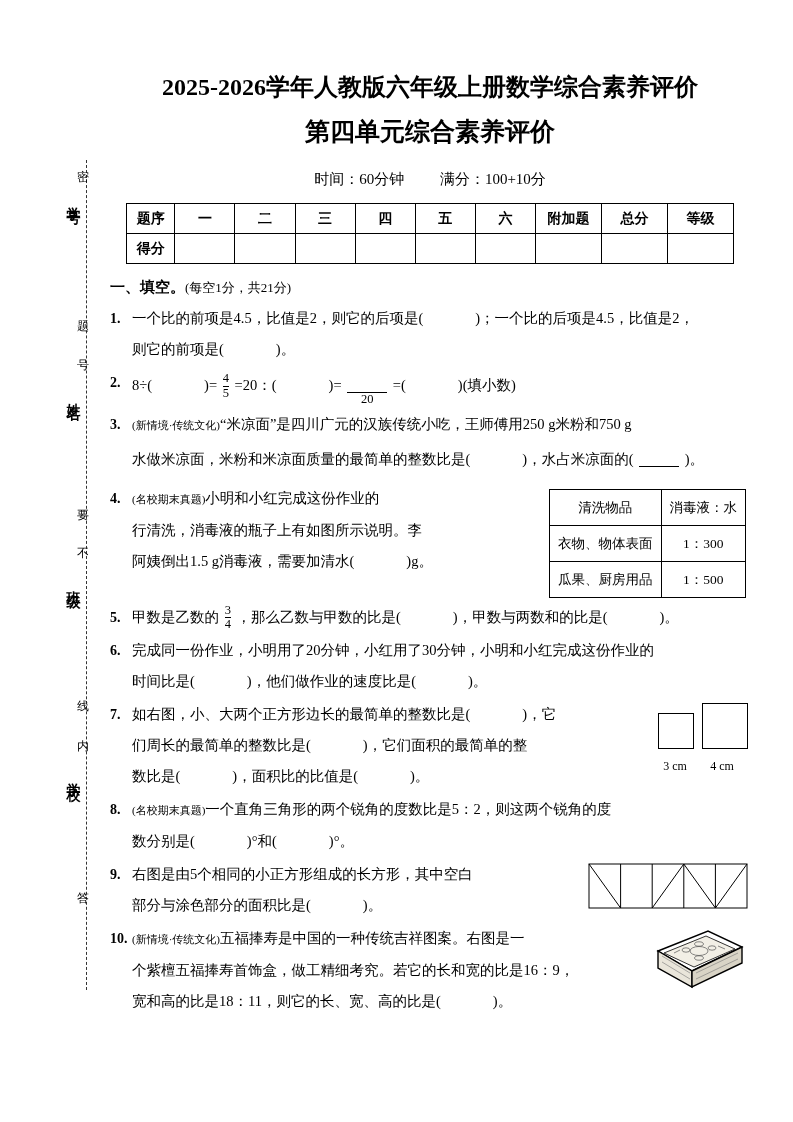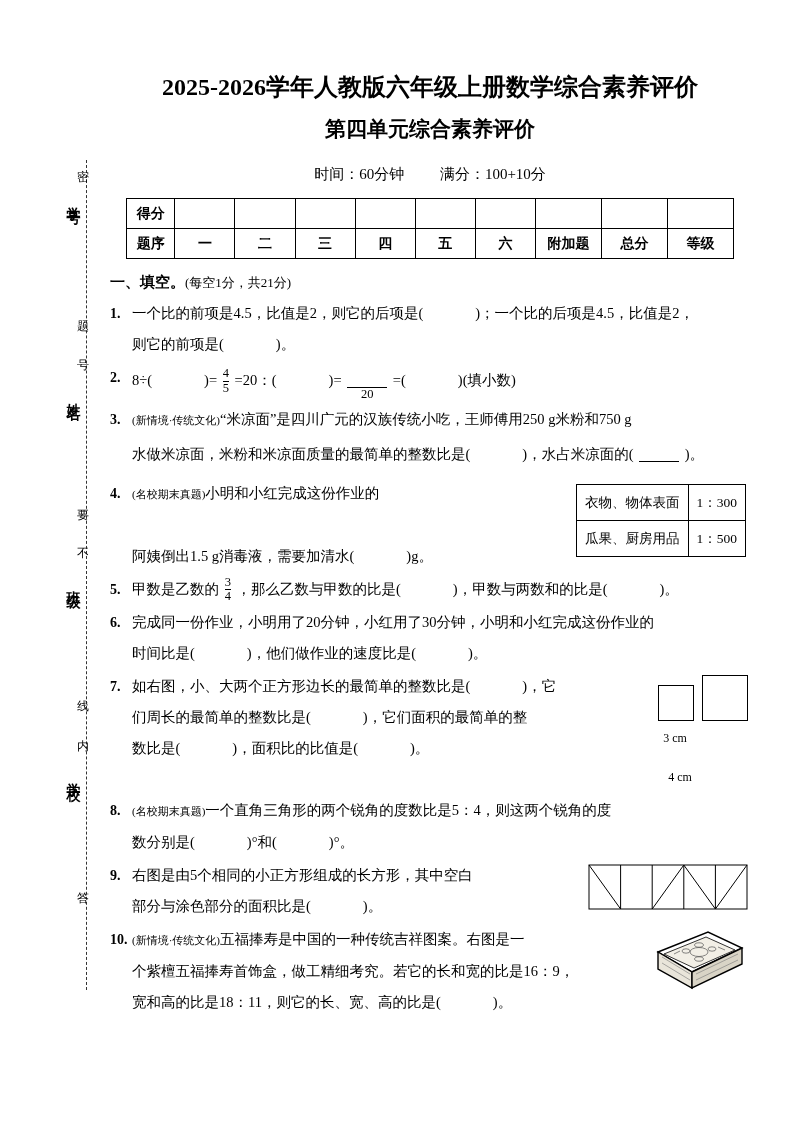--- a/index.html
+++ b/index.html
@@ -51,21 +51,21 @@
   }
   h1.title {
     font-size: 24px;
     font-weight: bold;
     text-align: center;
     margin: 16px 0 12px 0;
     letter-spacing: 0px;
     font-family: "Liberation Serif", serif;
   }
   h2.subtitle {
-    font-size: 21px;
+    font-size: 25px;
     font-weight: bold;
     text-align: center;
     margin: 10px 0 22px 0;
   }
   .meta {
     text-align: center;
     font-size: 15px;
     margin-bottom: 14px;
     font-family: Liberation Serif, serif;
   }
@@ -136,21 +136,21 @@
     text-align: center;
     white-space: nowrap;
     height: 22px;
   }
 
   
   .sqfig { float: right; margin: 4px 2px 0 10px; text-align:center; }
   .sqrow { display:flex; align-items:flex-end; gap: 8px; }
   .sq-s { width: 34px; height: 34px; border: 1px solid #000; }
   .sq-l { width: 44px; height: 44px; border: 1px solid #000; }
-  .sqlab { display:flex; gap: 8px; font-size: 12px; margin-top:2px;flex-direction:column;}
+  .sqlab { display:flex; gap: 8px; font-size: 12px; margin-top:2px;}
   .sqlab span { width: 34px; text-align:center;}
   .sqlab span.b { width: 44px; }
 
   
   .rect5 { float: right; margin: 4px 2px 0 10px; }
 
   
   .giftbox { float: right; margin: 0px 4px 0 10px; }
 
   .clearfix::after { content:""; display:block; clear:both; }
@@ -192,42 +192,42 @@
   <h2 class="subtitle">第四单元综合素养评价</h2>
 
   <div class="meta">
     <span>时间：60分钟</span>
     <span>满分：100+10分</span>
   </div>
 
   <table class="score">
     <tbody>
         <tr>
-      <td class="h">得分</td>
-      <td></td>
-      <td></td>
-      <td></td>
-      <td></td>
-      <td></td>
-      <td></td>
-      <td></td>
-      <td></td>
-      <td></td>
-    </tr>
-    <tr>
       <td class="h">题序</td>
       <td class="c">一</td>
       <td class="c">二</td>
       <td class="c">三</td>
       <td class="c">四</td>
       <td class="c">五</td>
       <td class="c">六</td>
       <td class="w">附加题</td>
       <td class="w">总分</td>
       <td class="w">等级</td>
+    </tr>
+    <tr>
+      <td class="h">得分</td>
+      <td></td>
+      <td></td>
+      <td></td>
+      <td></td>
+      <td></td>
+      <td></td>
+      <td></td>
+      <td></td>
+      <td></td>
     </tr>
   </tbody>
     </table>
 
   <div class="sec-head">
     <span>一、填空。</span><span class="small">(每空1分，共21分)</span>
   </div>
 
   <ol class="qs">
 
@@ -260,32 +260,36 @@
         <span class="numr">&nbsp;&nbsp;&nbsp;</span>
         <span class="den">&nbsp;&nbsp;&nbsp;</span>
       </span>
       <span>)。</span>
     </li>
 
     <li class="clearfix">
       <span class="num">4.</span>
       <table class="qtable">
         <tbody>
+            <tr>
+          <td>清洗物品</td>
+          <td>消毒液：水</td>
+        </tr>
         <tr>
           <td>衣物、物体表面</td>
           <td>1：300</td>
         </tr>
         <tr>
           <td>瓜果、厨房用品</td>
           <td>1：500</td>
         </tr>
       </tbody>
         </table>
       <span class="tagq">(名校期末真题)</span><span>小明和小红完成这份作业的</span><br>
-      <br>
+      <span>行清洗，消毒液的瓶子上有如图所示说明。李</span><br>
       <span>阿姨倒出1.5 g消毒液，需要加清水(</span><span class="blank"></span><span>)g。</span>
     </li>
 
     <li>
       <span class="num">5.</span>
       <span>甲数是乙数的</span>
       <span class="fr">
         <span class="numr">3</span>
         <span class="den">4</span>
       </span>
@@ -310,21 +314,21 @@
           <span class="b">4 cm</span>
         </div>
       </div>
       <span>如右图，小、大两个正方形边长的最简单的整数比是(</span><span class="blank"></span><span>)，它</span><br>
       <span>们周长的最简单的整数比是(</span><span class="blank"></span><span>)，它们面积的最简单的整</span><br>
       <span>数比是(</span><span class="blank"></span><span>)，面积比的比值是(</span><span class="blank"></span><span>)。</span>
     </li>
 
     <li>
       <span class="num">8.</span>
-      <span class="tagq">(名校期末真题)</span><span>一个直角三角形的两个锐角的度数比是5：4，则这两个锐角的度</span><br>
+      <span class="tagq">(名校期末真题)</span><span>一个直角三角形的两个锐角的度数比是5：2，则这两个锐角的度</span><br>
       <span>数分别是(</span><span class="blank"></span><span>)°和(</span><span class="blank"></span><span>)°。</span>
     </li>
 
     <li class="clearfix">
       <span class="num">9.</span>
       <div class="rect5">
         <svg width="160" height="46" viewBox="0 0 160 46">
           <rect x="1" y="1" width="158" height="44" fill="#fff" stroke="#000" stroke-width="1"></rect>
           <line x1="32.6" y1="1" x2="32.6" y2="45" stroke="#000"></line>
           <line x1="64.2" y1="1" x2="64.2" y2="45" stroke="#000"></line>

